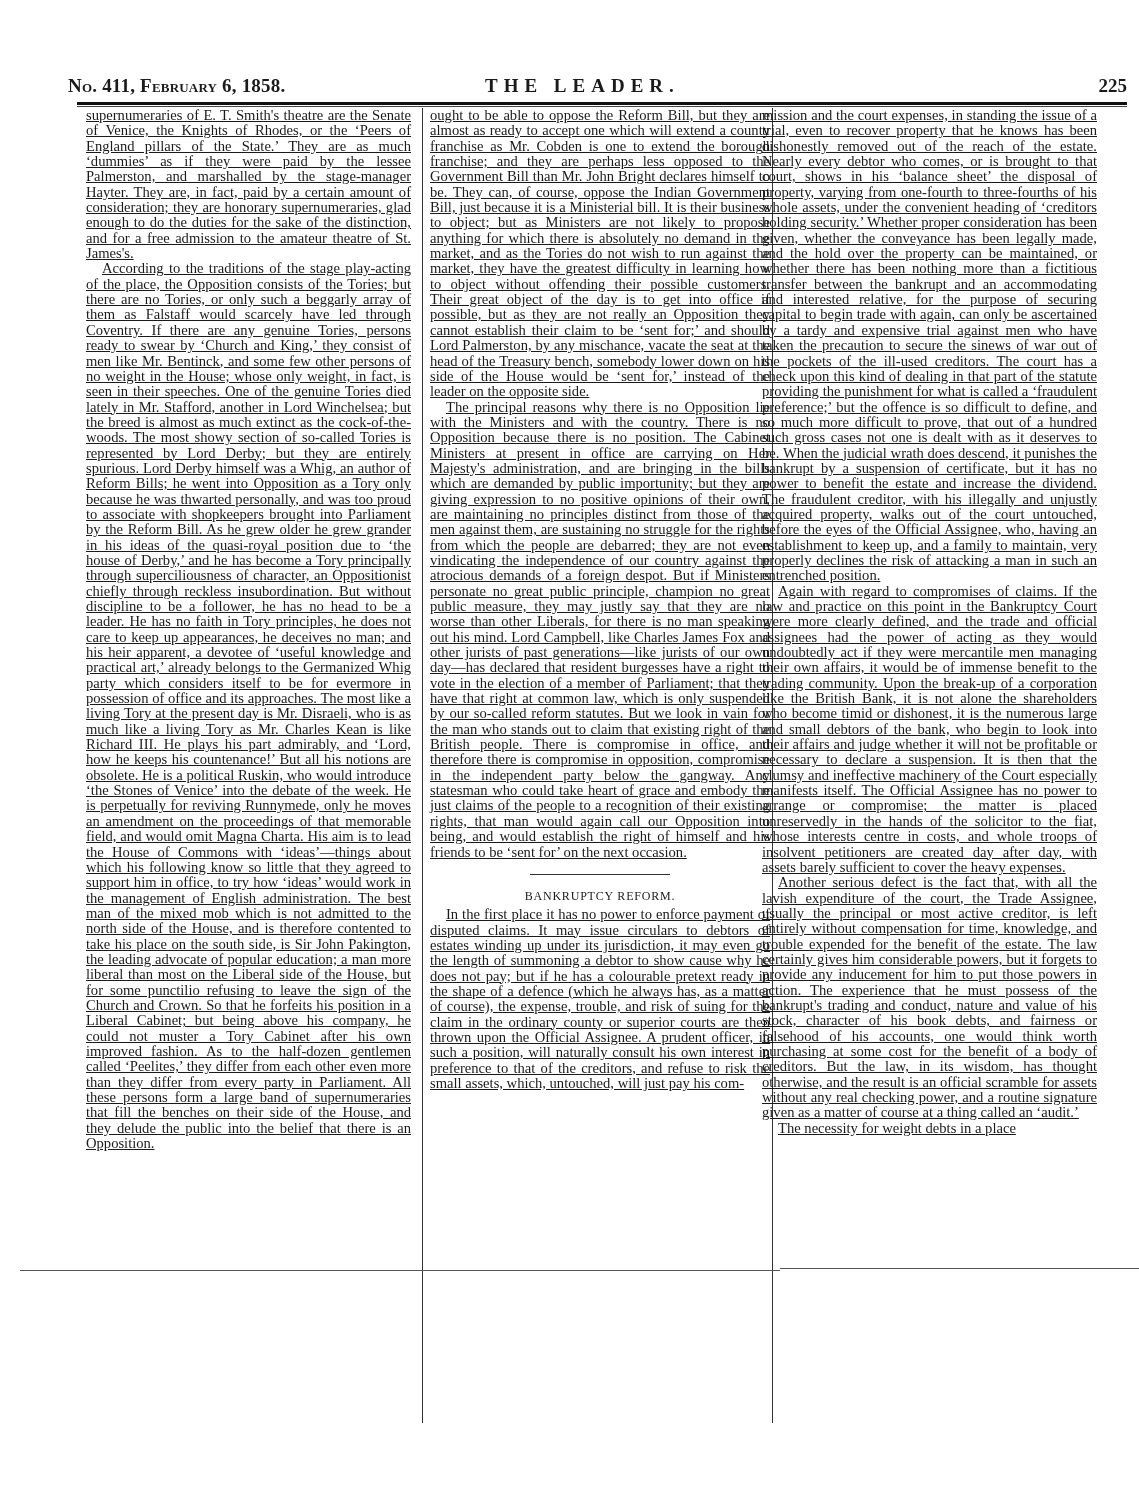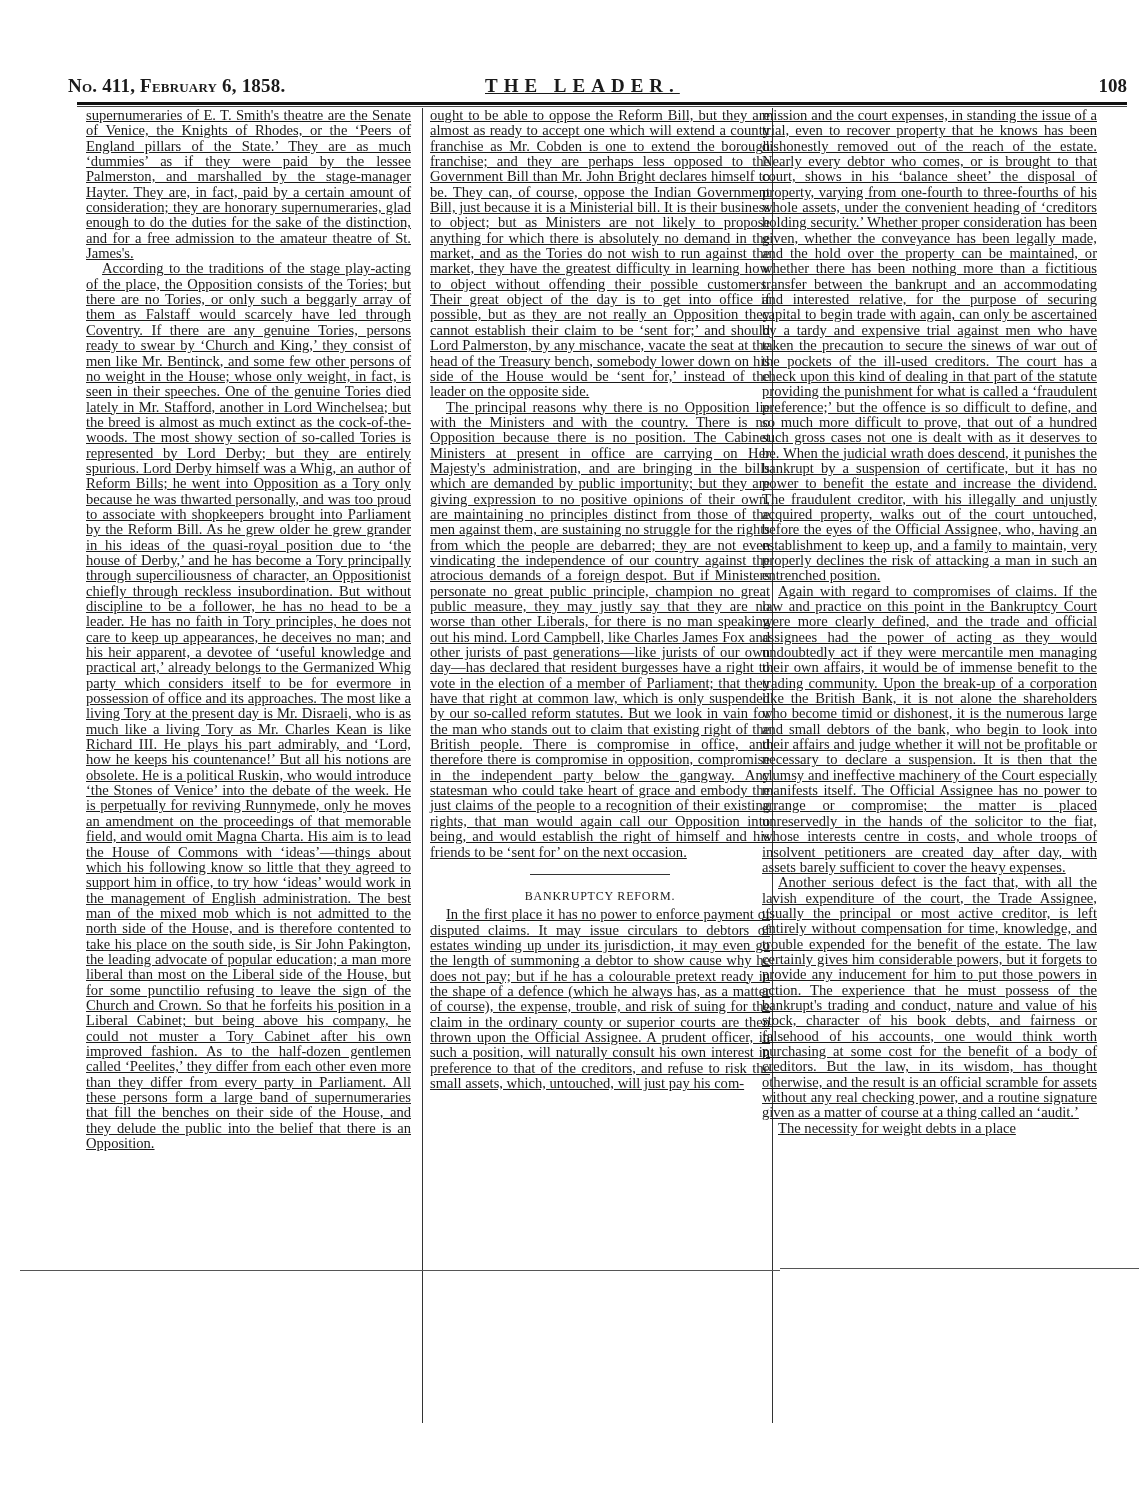--- a/index.html
+++ b/index.html
@@ -1,20 +1,20 @@
 <!DOCTYPE html>
 <html><head>
 <meta charset="utf-8">
 <style>
   html, body { margin: 0; padding: 0; background: #ffffff; }
   body { width: 1139px; height: 1491px; position: relative; overflow: hidden; color: #1a1a1a; font-family: "DejaVu Serif", "Liberation Serif", serif; }
   .page { position: absolute; left: 0; top: 0; width: 1139px; height: 1491px; margin-left: 20px; }
   .masthead { position: absolute; top: 75px; left: 40px; width: 1085px; height: 22px; font-family: "Liberation Serif", serif; font-weight: bold; }
   .mh-left { position: absolute; left: 8px; top: 0; font-size: 19px; letter-spacing: 0.2px; font-variant: small-caps; }
-  .mh-center { position: absolute; left: 425px; top: 0; font-size: 19px; letter-spacing: 6px; text-decoration: underline; }
+  .mh-center { position: absolute; left: 425px; top: 0; font-size: 19px; letter-spacing: 6px; }
   .mh-right { position: absolute; right: 18px; top: 0; font-size: 19px; }
   .rule-thick { position: absolute; top: 102px; left: 57px; width: 1050px; height: 3px; background: #111; }
   .rule-thin { position: absolute; top: 106px; left: 57px; width: 1050px; height: 1px; background: #444; }
   .col { position: absolute; top: 108px; font-family: "Liberation Serif", serif; font-size: 14.6px; line-height: 15.35px; text-align: justify; hyphens: none; }
   .col p { margin: 0; text-decoration: underline; }
   .col p.indent { text-indent: 16px; }
   .col1 { left: 66px; width: 325px; }
   .col2 { left: 410px; width: 340px; }
   .col3 { left: 742px; width: 335px; }
   .vrule { position: absolute; width: 1px; background: #333; }
@@ -27,21 +27,21 @@
   .fold2 { top: 1268px; left: 760px; width: 379px; }
 </style>
 </head>
 <body>
 
 <div class="page">
 
   <div class="masthead">
     <span class="mh-left">No. 411, February 6, 1858.</span>
     <span class="mh-center">THE LEADER.</span>
-    <span class="mh-right">108</span>
+    <span class="mh-right">225</span>
   </div>
   <div class="rule-thick"></div>
   <div class="rule-thin"></div>
 
   <div class="vrule vr1"></div>
   <div class="vrule vr2"></div>
 
   <div class="col col1">
     <p>supernumeraries of E. T. Smith's theatre are the Senate of Venice, the Knights of Rhodes, or the ‘Peers of England pillars of the State.’ They are as much ‘dummies’ as if they were paid by the lessee Palmerston, and marshalled by the stage-manager Hayter. They are, in fact, paid by a certain amount of consideration; they are honorary supernumeraries, glad enough to do the duties for the sake of the distinction, and for a free admission to the amateur theatre of St. James's.</p>
     <p class="indent">According to the traditions of the stage play-acting of the place, the Opposition consists of the Tories; but there are no Tories, or only such a beggarly array of them as Falstaff would scarcely have led through Coventry. If there are any genuine Tories, persons ready to swear by ‘Church and King,’ they consist of men like Mr. Bentinck, and some few other persons of no weight in the House; whose only weight, in fact, is seen in their speeches. One of the genuine Tories died lately in Mr. Stafford, another in Lord Winchelsea; but the breed is almost as much extinct as the cock-of-the-woods. The most showy section of so-called Tories is represented by Lord Derby; but they are entirely spurious. Lord Derby himself was a Whig, an author of Reform Bills; he went into Opposition as a Tory only because he was thwarted personally, and was too proud to associate with shopkeepers brought into Parliament by the Reform Bill. As he grew older he grew grander in his ideas of the quasi-royal position due to ‘the house of Derby,’ and he has become a Tory principally through superciliousness of character, an Oppositionist chiefly through reckless insubordination. But without discipline to be a follower, he has no head to be a leader. He has no faith in Tory principles, he does not care to keep up appearances, he deceives no man; and his heir apparent, a devotee of ‘useful knowledge and practical art,’ already belongs to the Germanized Whig party which considers itself to be for evermore in possession of office and its approaches. The most like a living Tory at the present day is Mr. Disraeli, who is as much like a living Tory as Mr. Charles Kean is like Richard III. He plays his part admirably, and ‘Lord, how he keeps his countenance!’ But all his notions are obsolete. He is a political Ruskin, who would introduce ‘the Stones of Venice’ into the debate of the week. He is perpetually for reviving Runnymede, only he moves an amendment on the proceedings of that memorable field, and would omit Magna Charta. His aim is to lead the House of Commons with ‘ideas’—things about which his following know so little that they agreed to support him in office, to try how ‘ideas’ would work in the management of English administration. The best man of the mixed mob which is not admitted to the north side of the House, and is therefore contented to take his place on the south side, is Sir John Pakington, the leading advocate of popular education; a man more liberal than most on the Liberal side of the House, but for some punctilio refusing to leave the sign of the Church and Crown. So that he forfeits his position in a Liberal Cabinet; but being above his company, he could not muster a Tory Cabinet after his own improved fashion. As to the half-dozen gentlemen called ‘Peelites,’ they differ from each other even more than they differ from every party in Parliament. All these persons form a large band of supernumeraries that fill the benches on their side of the House, and they delude the public into the belief that there is an Opposition.</p>

